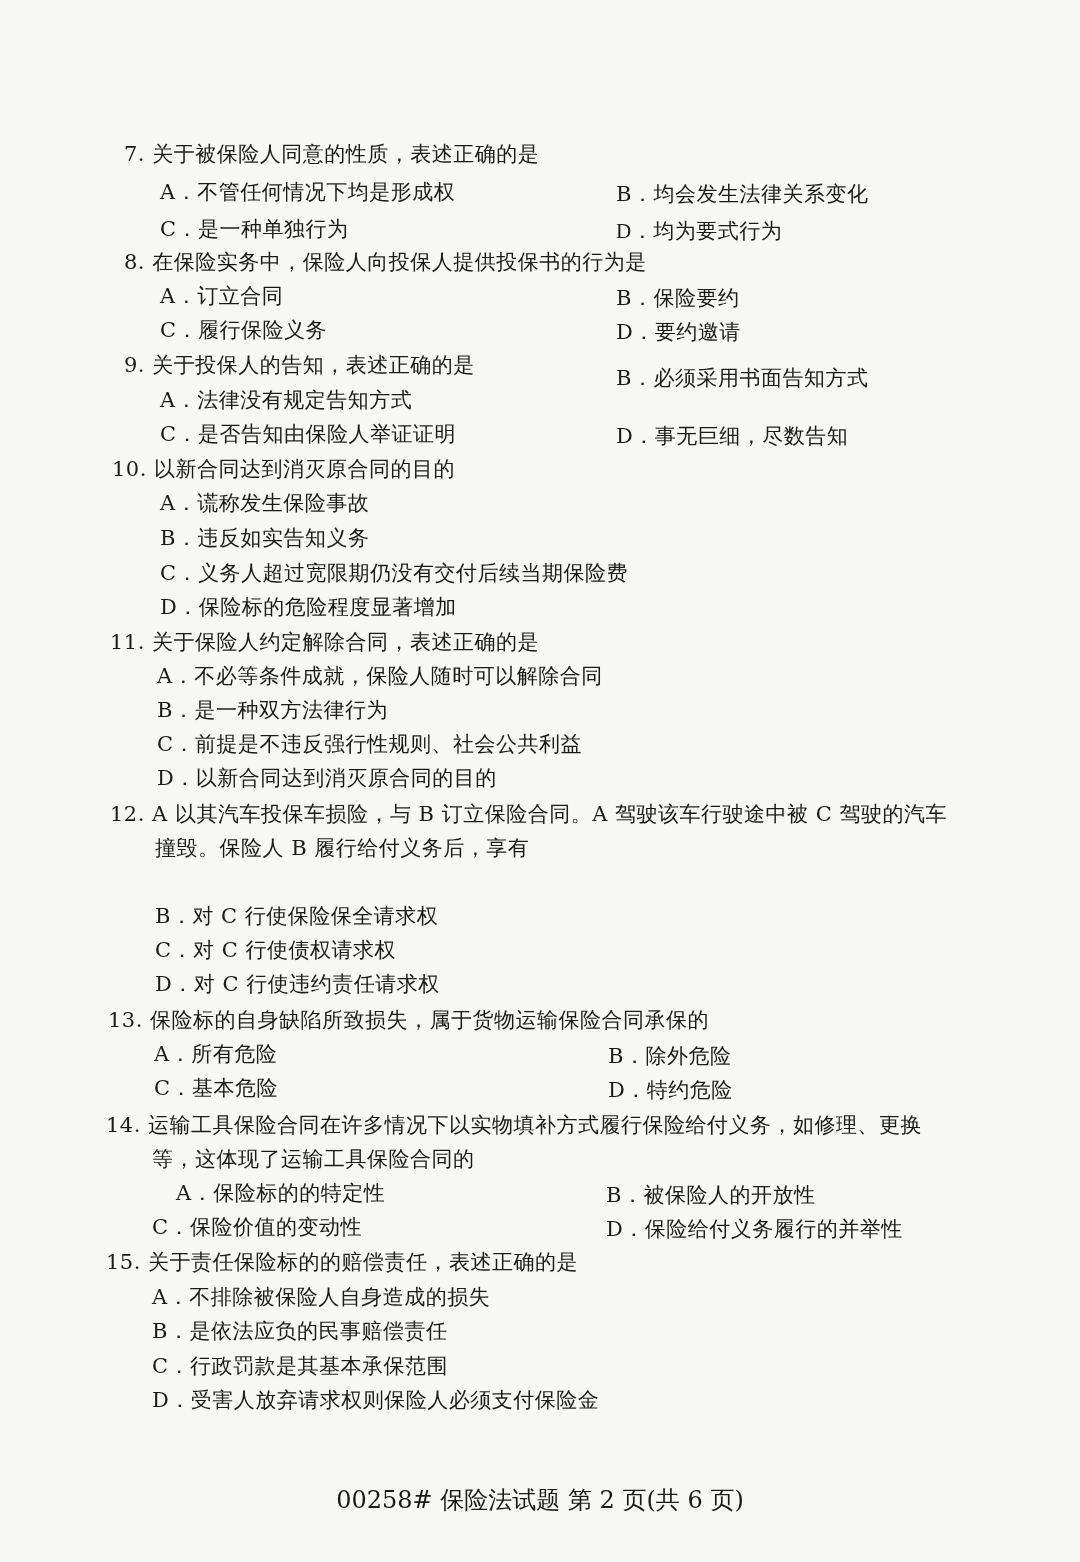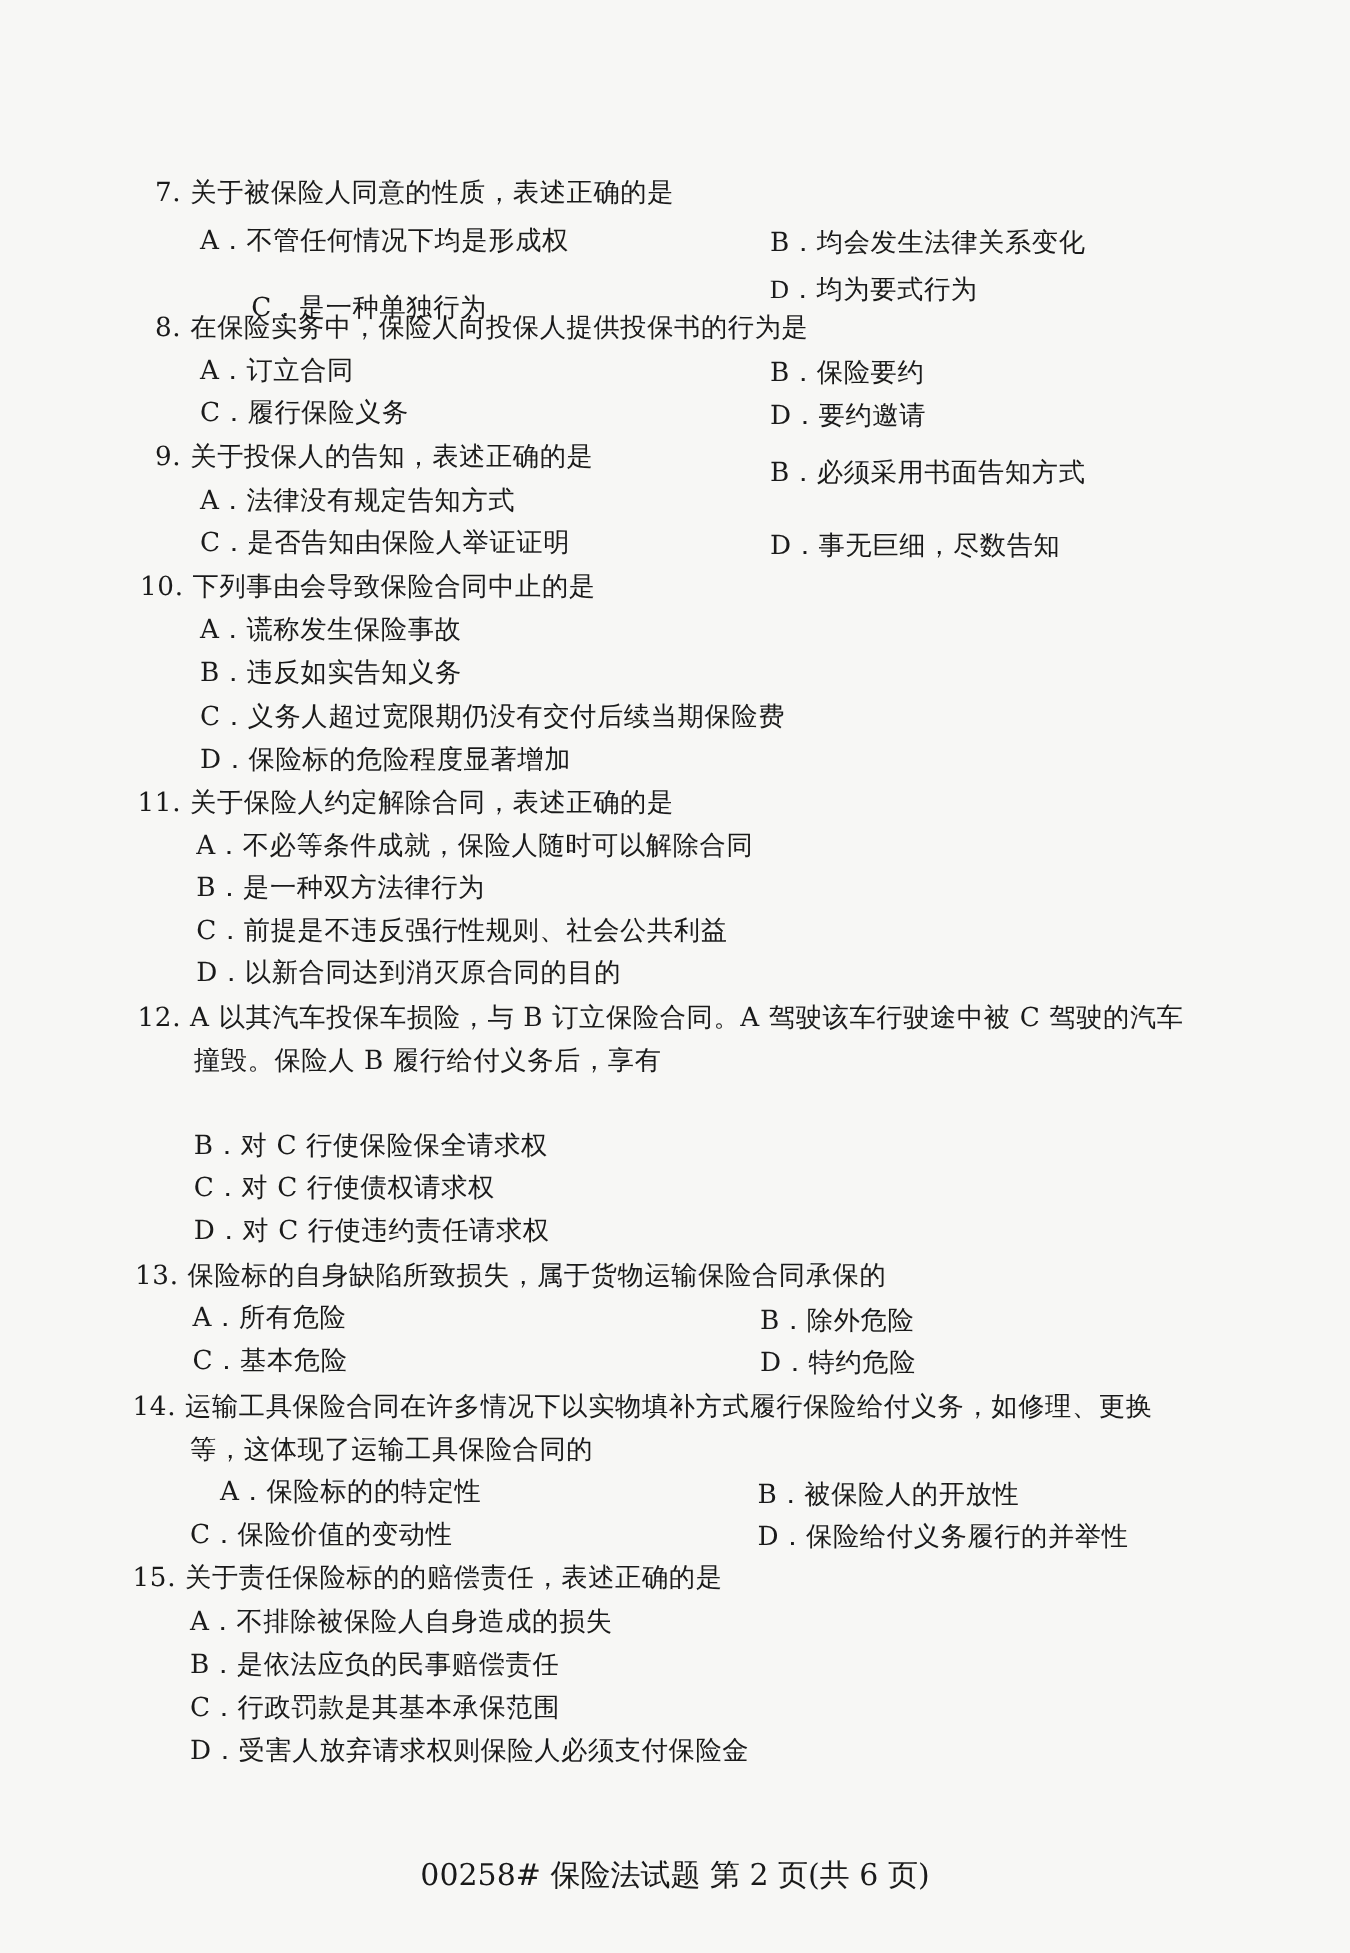--- a/index.html
+++ b/index.html
@@ -25,36 +25,36 @@
   }
 </style>
 </head>
 <body>
 
 <div class="page">
 
   <div class="line" style="left:124px;top:140px;"><span>7.</span> <span>关于被保险人同意的性质，表述正确的是</span></div>
   <div class="line" style="left:160px;top:178px;">A．不管任何情况下均是形成权</div>
   <div class="line" style="left:616px;top:180px;">B．均会发生法律关系变化</div>
-  <div class="line" style="left:160px;top:232px;margin-left:41px;">C．是一种单独行为</div>
+  <div class="line" style="left:160px;top:215px;">C．是一种单独行为</div>
   <div class="line" style="left:616px;top:217px;font-family:Liberation Serif, serif;">D．均为要式行为</div>
 
   <div class="line" style="left:124px;top:248px;"><span>8.</span> <span>在保险实务中，保险人向投保人提供投保书的行为是</span></div>
   <div class="line" style="left:160px;top:282px;">A．订立合同</div>
   <div class="line" style="left:616px;top:284px;">B．保险要约</div>
   <div class="line" style="left:160px;top:316px;">C．履行保险义务</div>
   <div class="line" style="left:616px;top:318px;">D．要约邀请</div>
 
   <div class="line" style="left:124px;top:351px;"><span>9.</span> <span>关于投保人的告知，表述正确的是</span></div>
   <div class="line" style="left:160px;top:386px;">A．法律没有规定告知方式</div>
   <div class="line" style="left:616px;top:364px;">B．必须采用书面告知方式</div>
   <div class="line" style="left:160px;top:420px;">C．是否告知由保险人举证证明</div>
   <div class="line" style="left:616px;top:422px;">D．事无巨细，尽数告知</div>
 
-  <div class="line" style="left:112px;top:455px;"><span>10.</span> <span>下列事由会导致保险合同中止的是</span></div>
+  <div class="line" style="left:112px;top:455px;"><span>10.</span> <span>以新合同达到消灭原合同的目的</span></div>
   <div class="line" style="left:160px;top:489px;">A．谎称发生保险事故</div>
   <div class="line" style="left:160px;top:524px;">B．违反如实告知义务</div>
   <div class="line" style="left:160px;top:559px;">C．义务人超过宽限期仍没有交付后续当期保险费</div>
   <div class="line" style="left:160px;top:593px;">D．保险标的危险程度显著增加</div>
 
   <div class="line" style="left:110px;top:628px;"><span>11.</span> <span>关于保险人约定解除合同，表述正确的是</span></div>
   <div class="line" style="left:157px;top:662px;">A．不必等条件成就，保险人随时可以解除合同</div>
   <div class="line" style="left:157px;top:696px;">B．是一种双方法律行为</div>
   <div class="line" style="left:157px;top:730px;">C．前提是不违反强行性规则、社会公共利益</div>
   <div class="line" style="left:157px;top:764px;">D．以新合同达到消灭原合同的目的</div>

